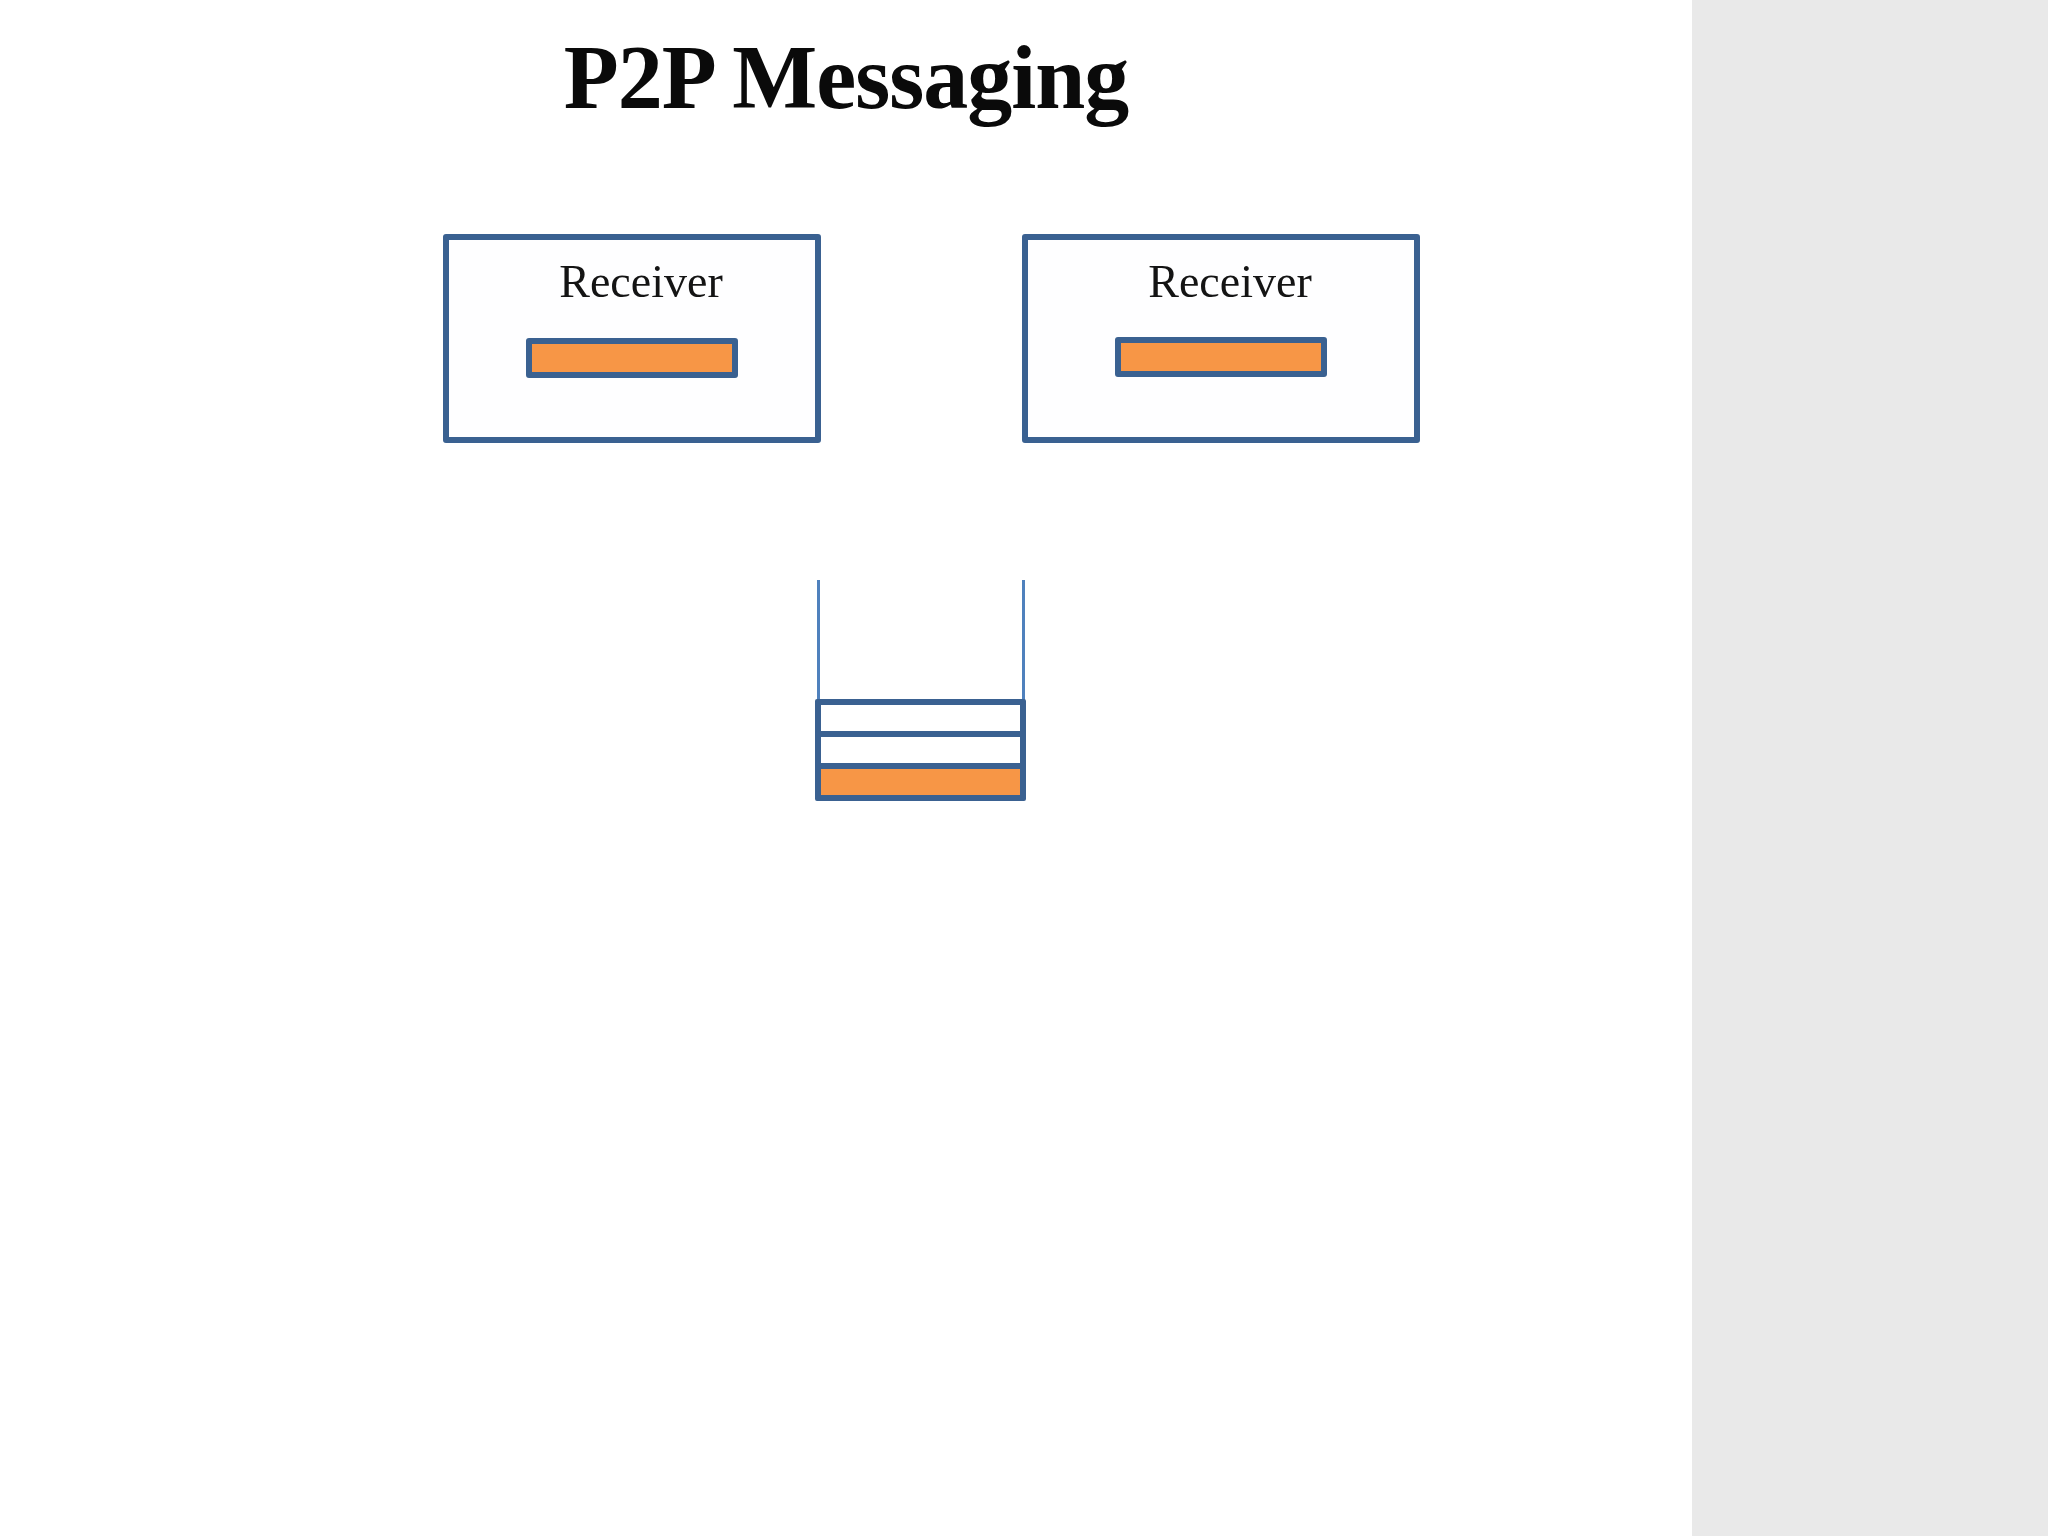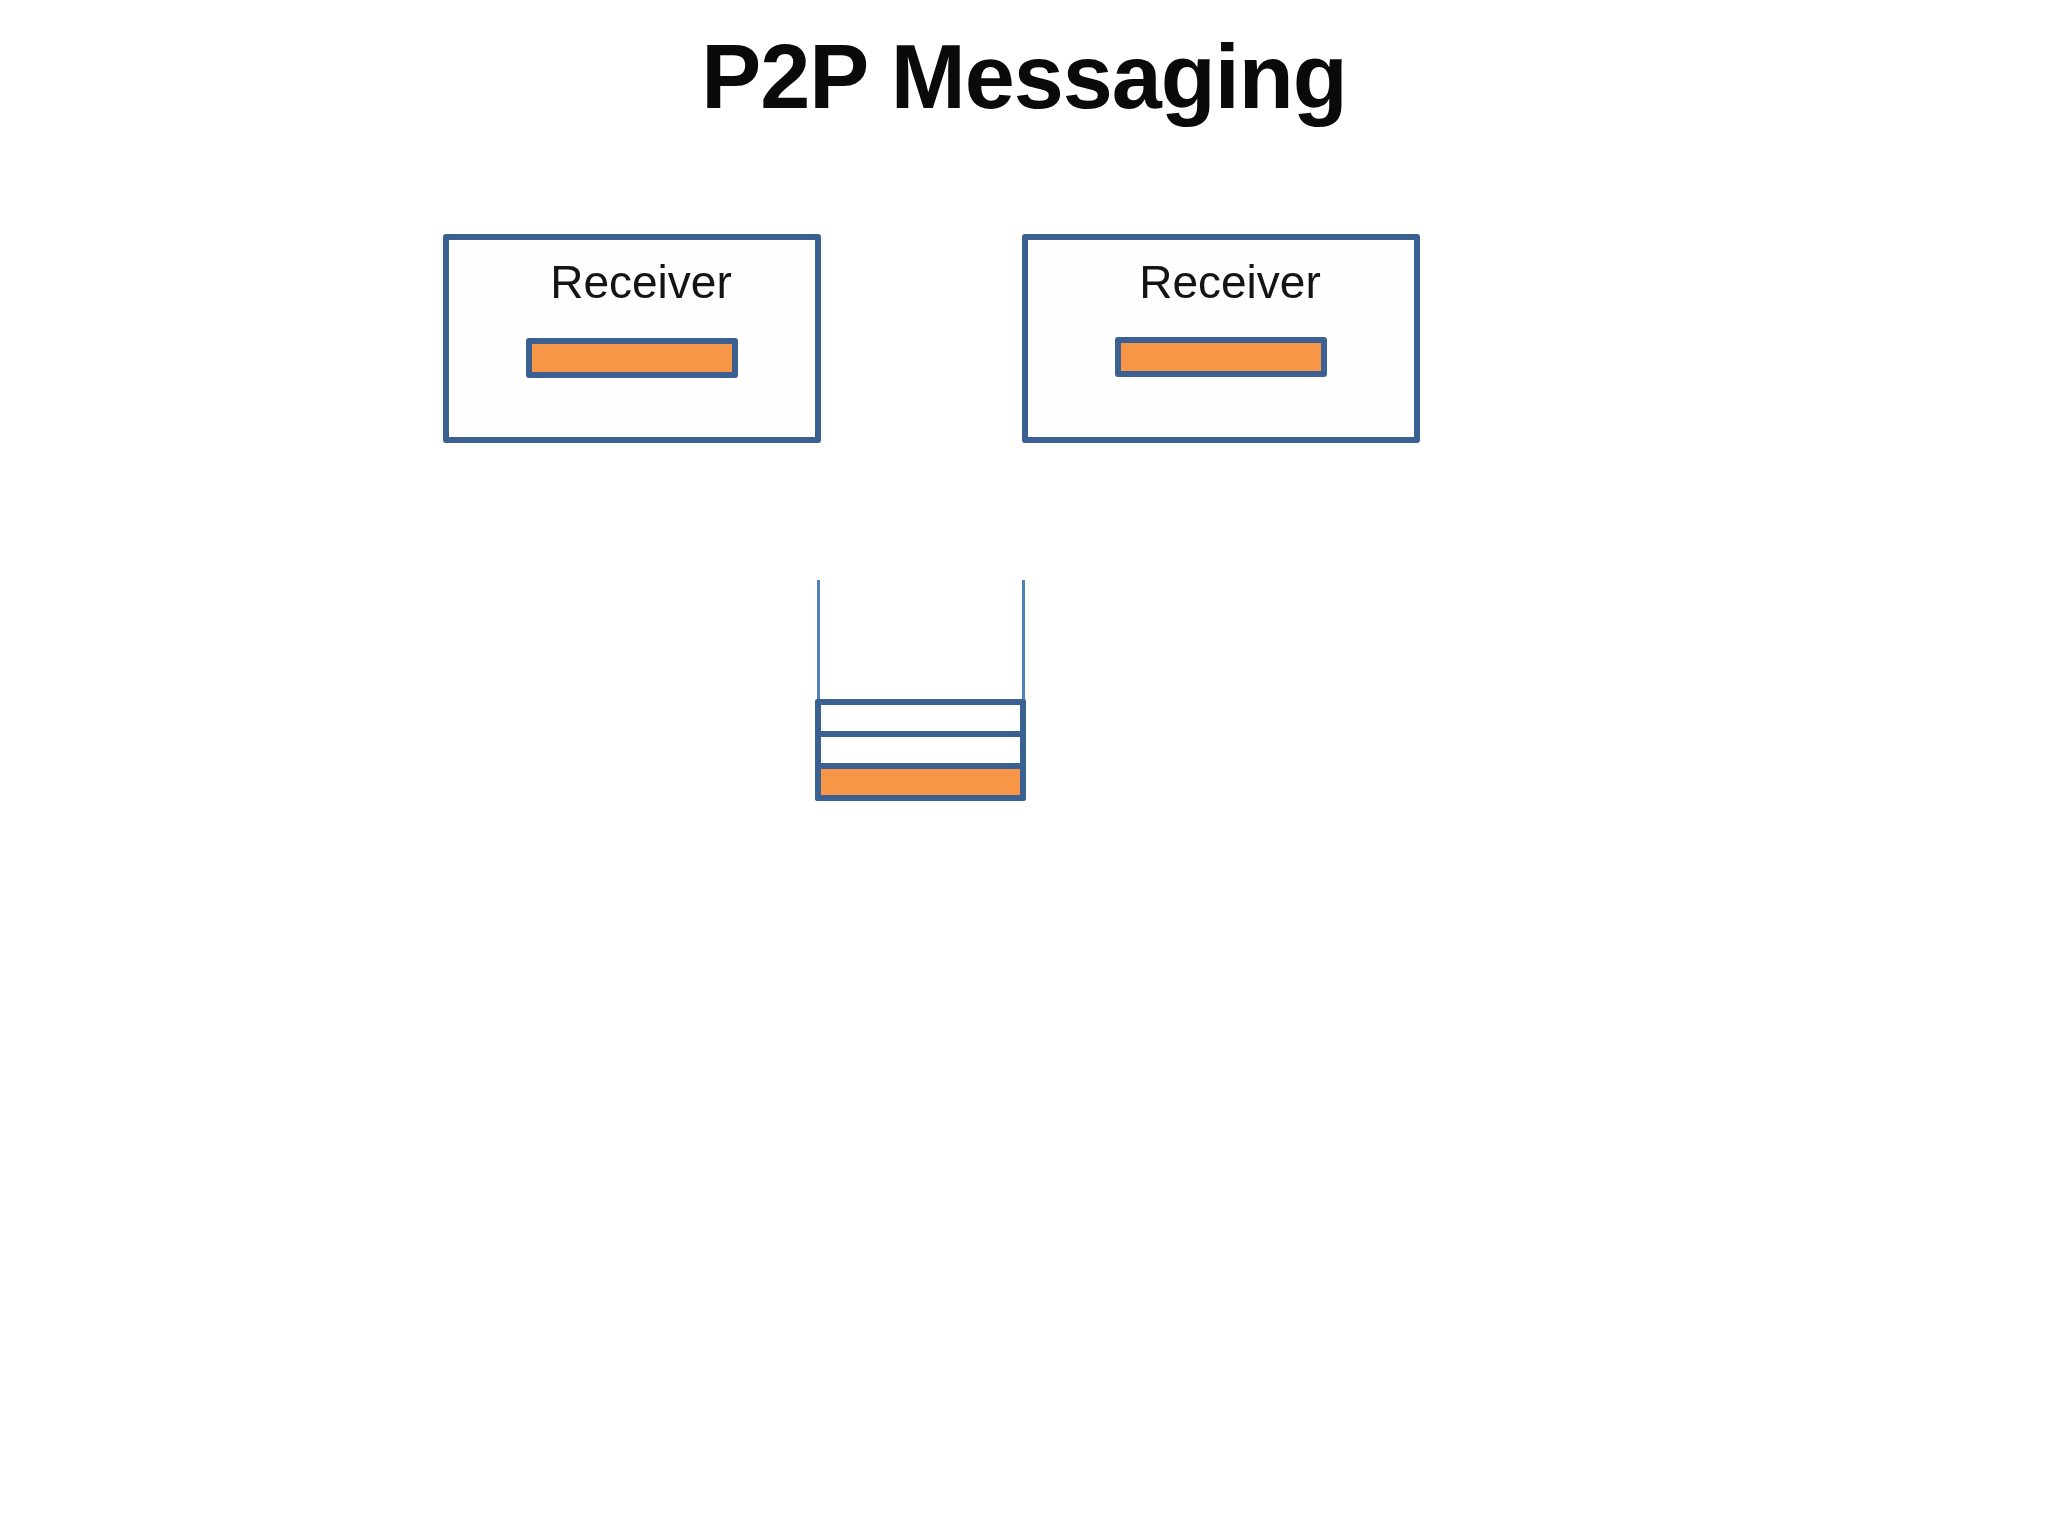--- a/index.html
+++ b/index.html
@@ -15,24 +15,25 @@
     --queue-empty-fill:#ffffff;
     --connector-line:#4f81bd;
   }
   html,body{margin:0;padding:0;}
   body{
     background:#e9e9e9;
     font-family:"Liberation Sans", sans-serif;
   }
   .canvas{
     position:relative;
-    width:2048px;
+    width:1692px;
     height:1536px;
     background:var(--background);
     overflow:hidden;
+    font-family:Liberation Serif, serif;
   }
   .slide-title{
     position:absolute;
     top:26px;
     left:0;
     width:100%;
     text-align:center;
     font-size:90px;
     font-weight:bold;
     letter-spacing:-1px;

